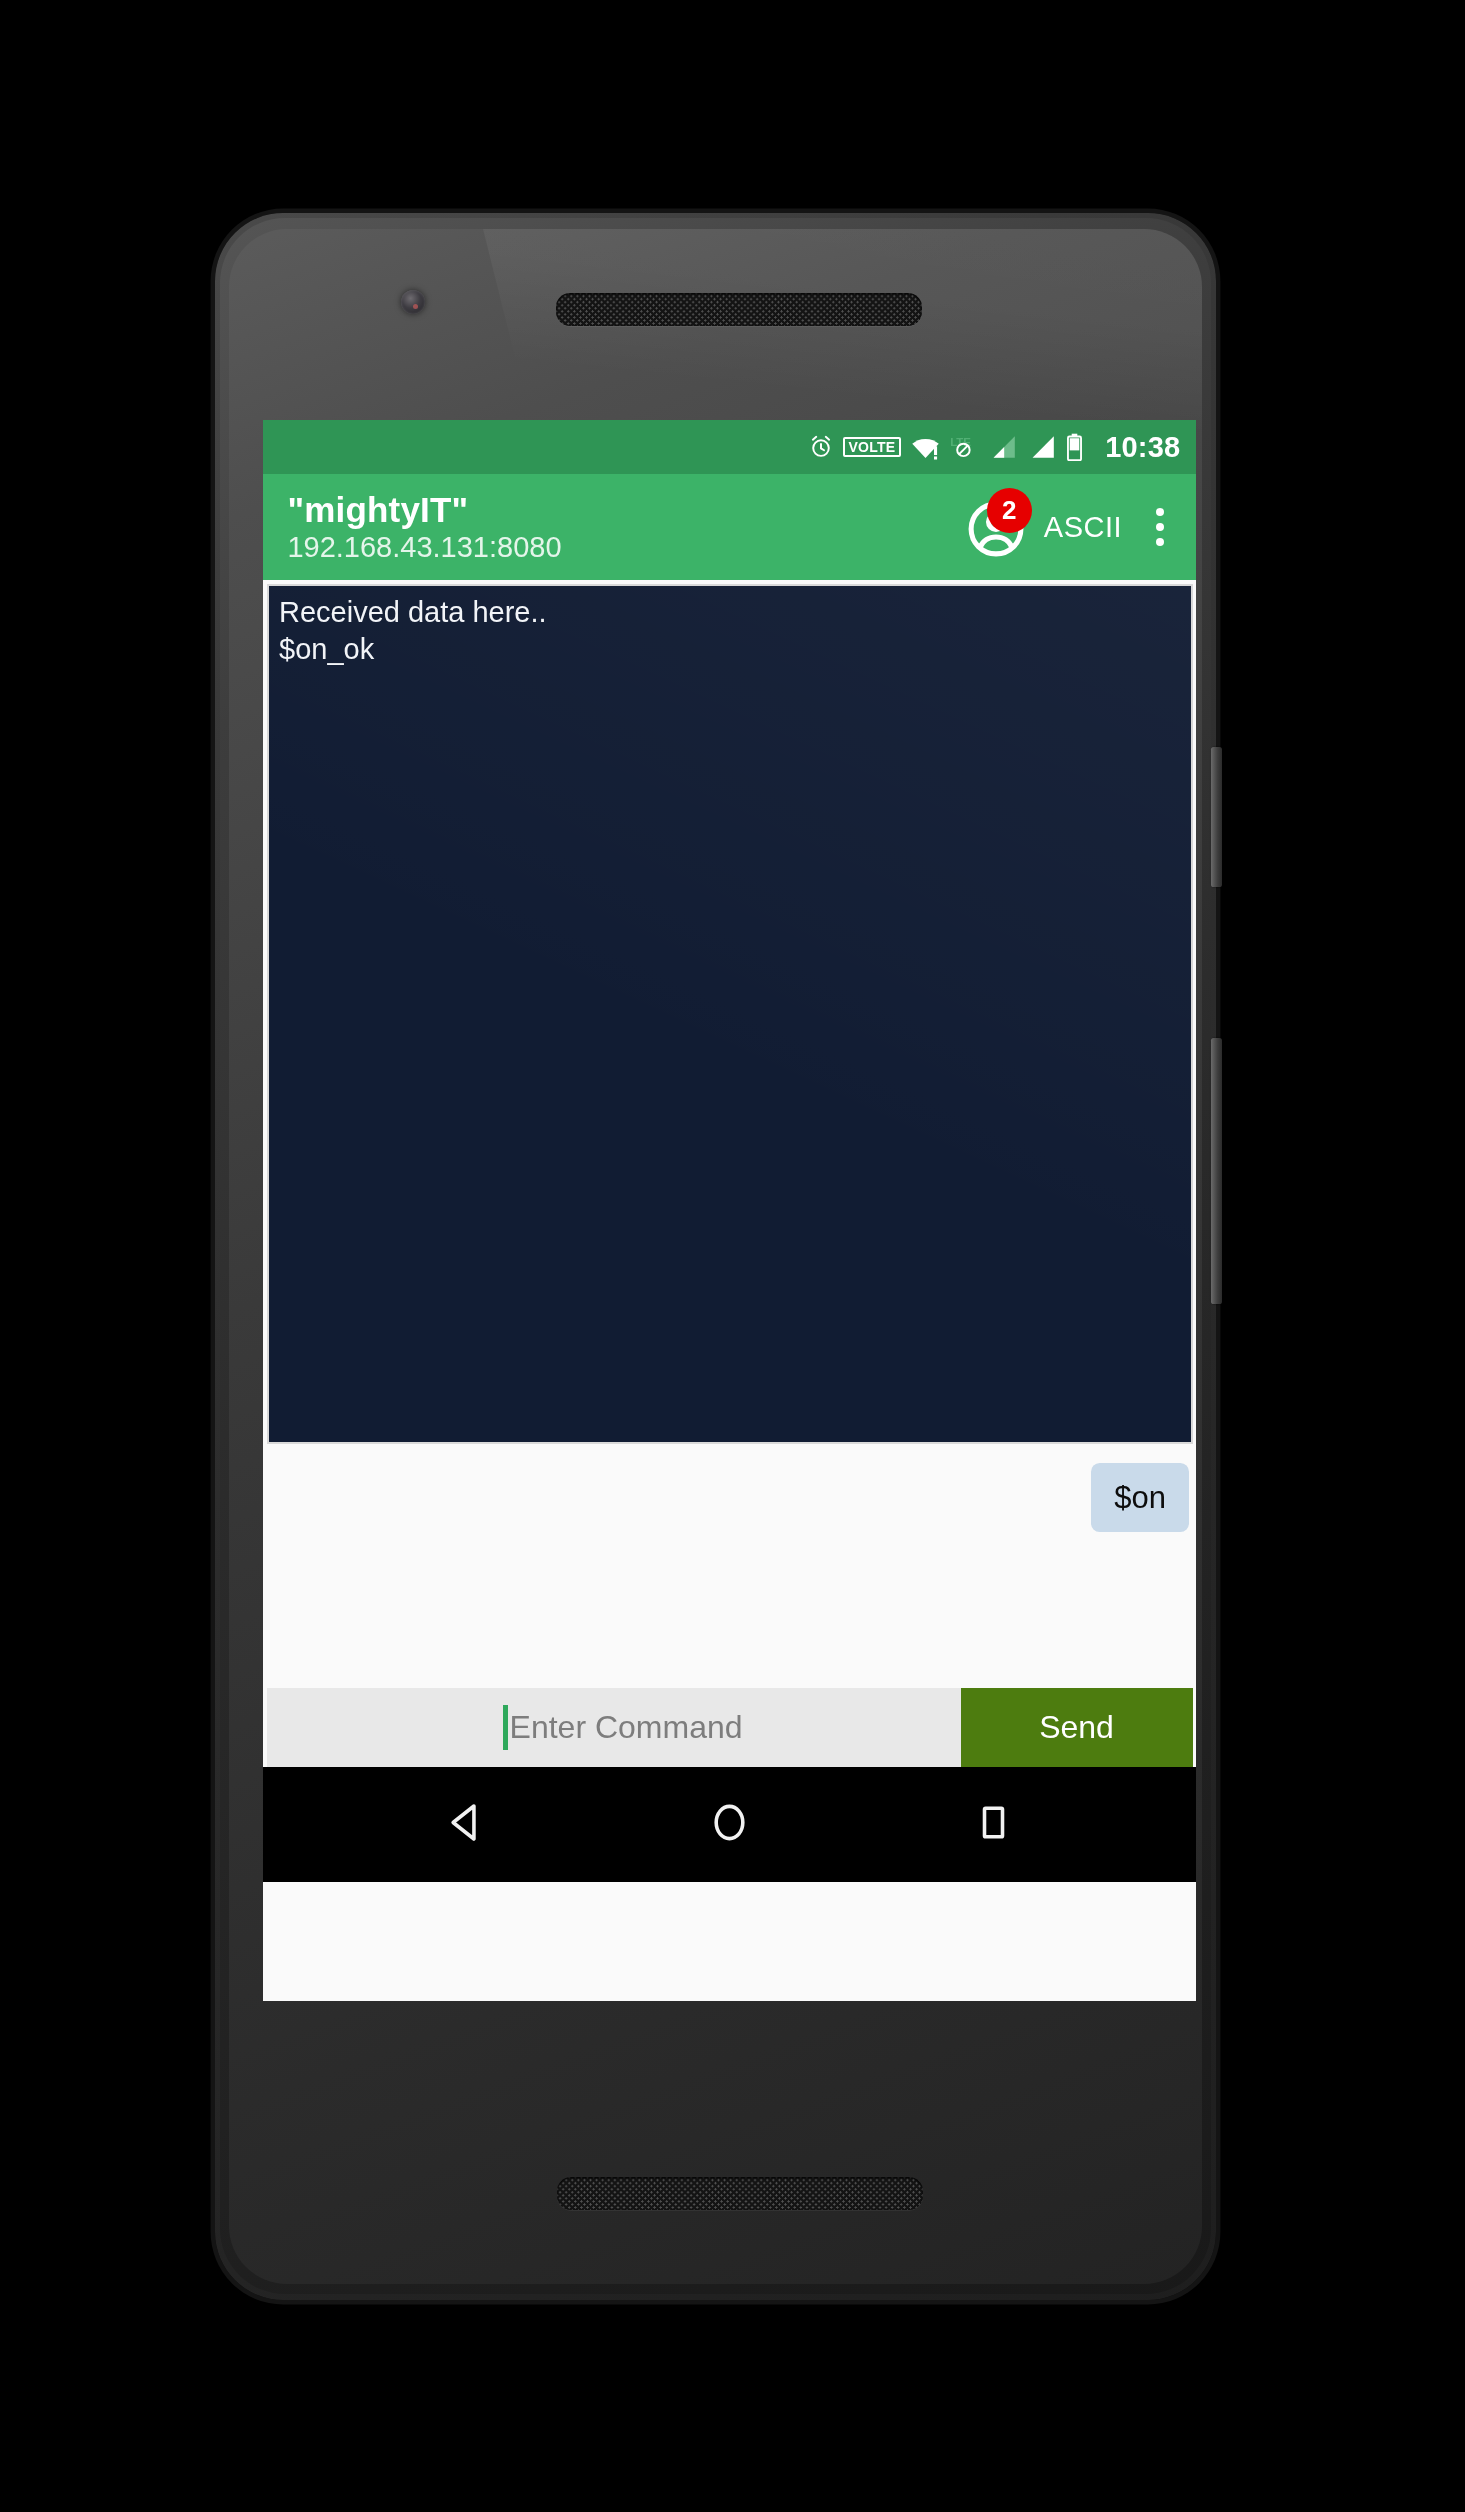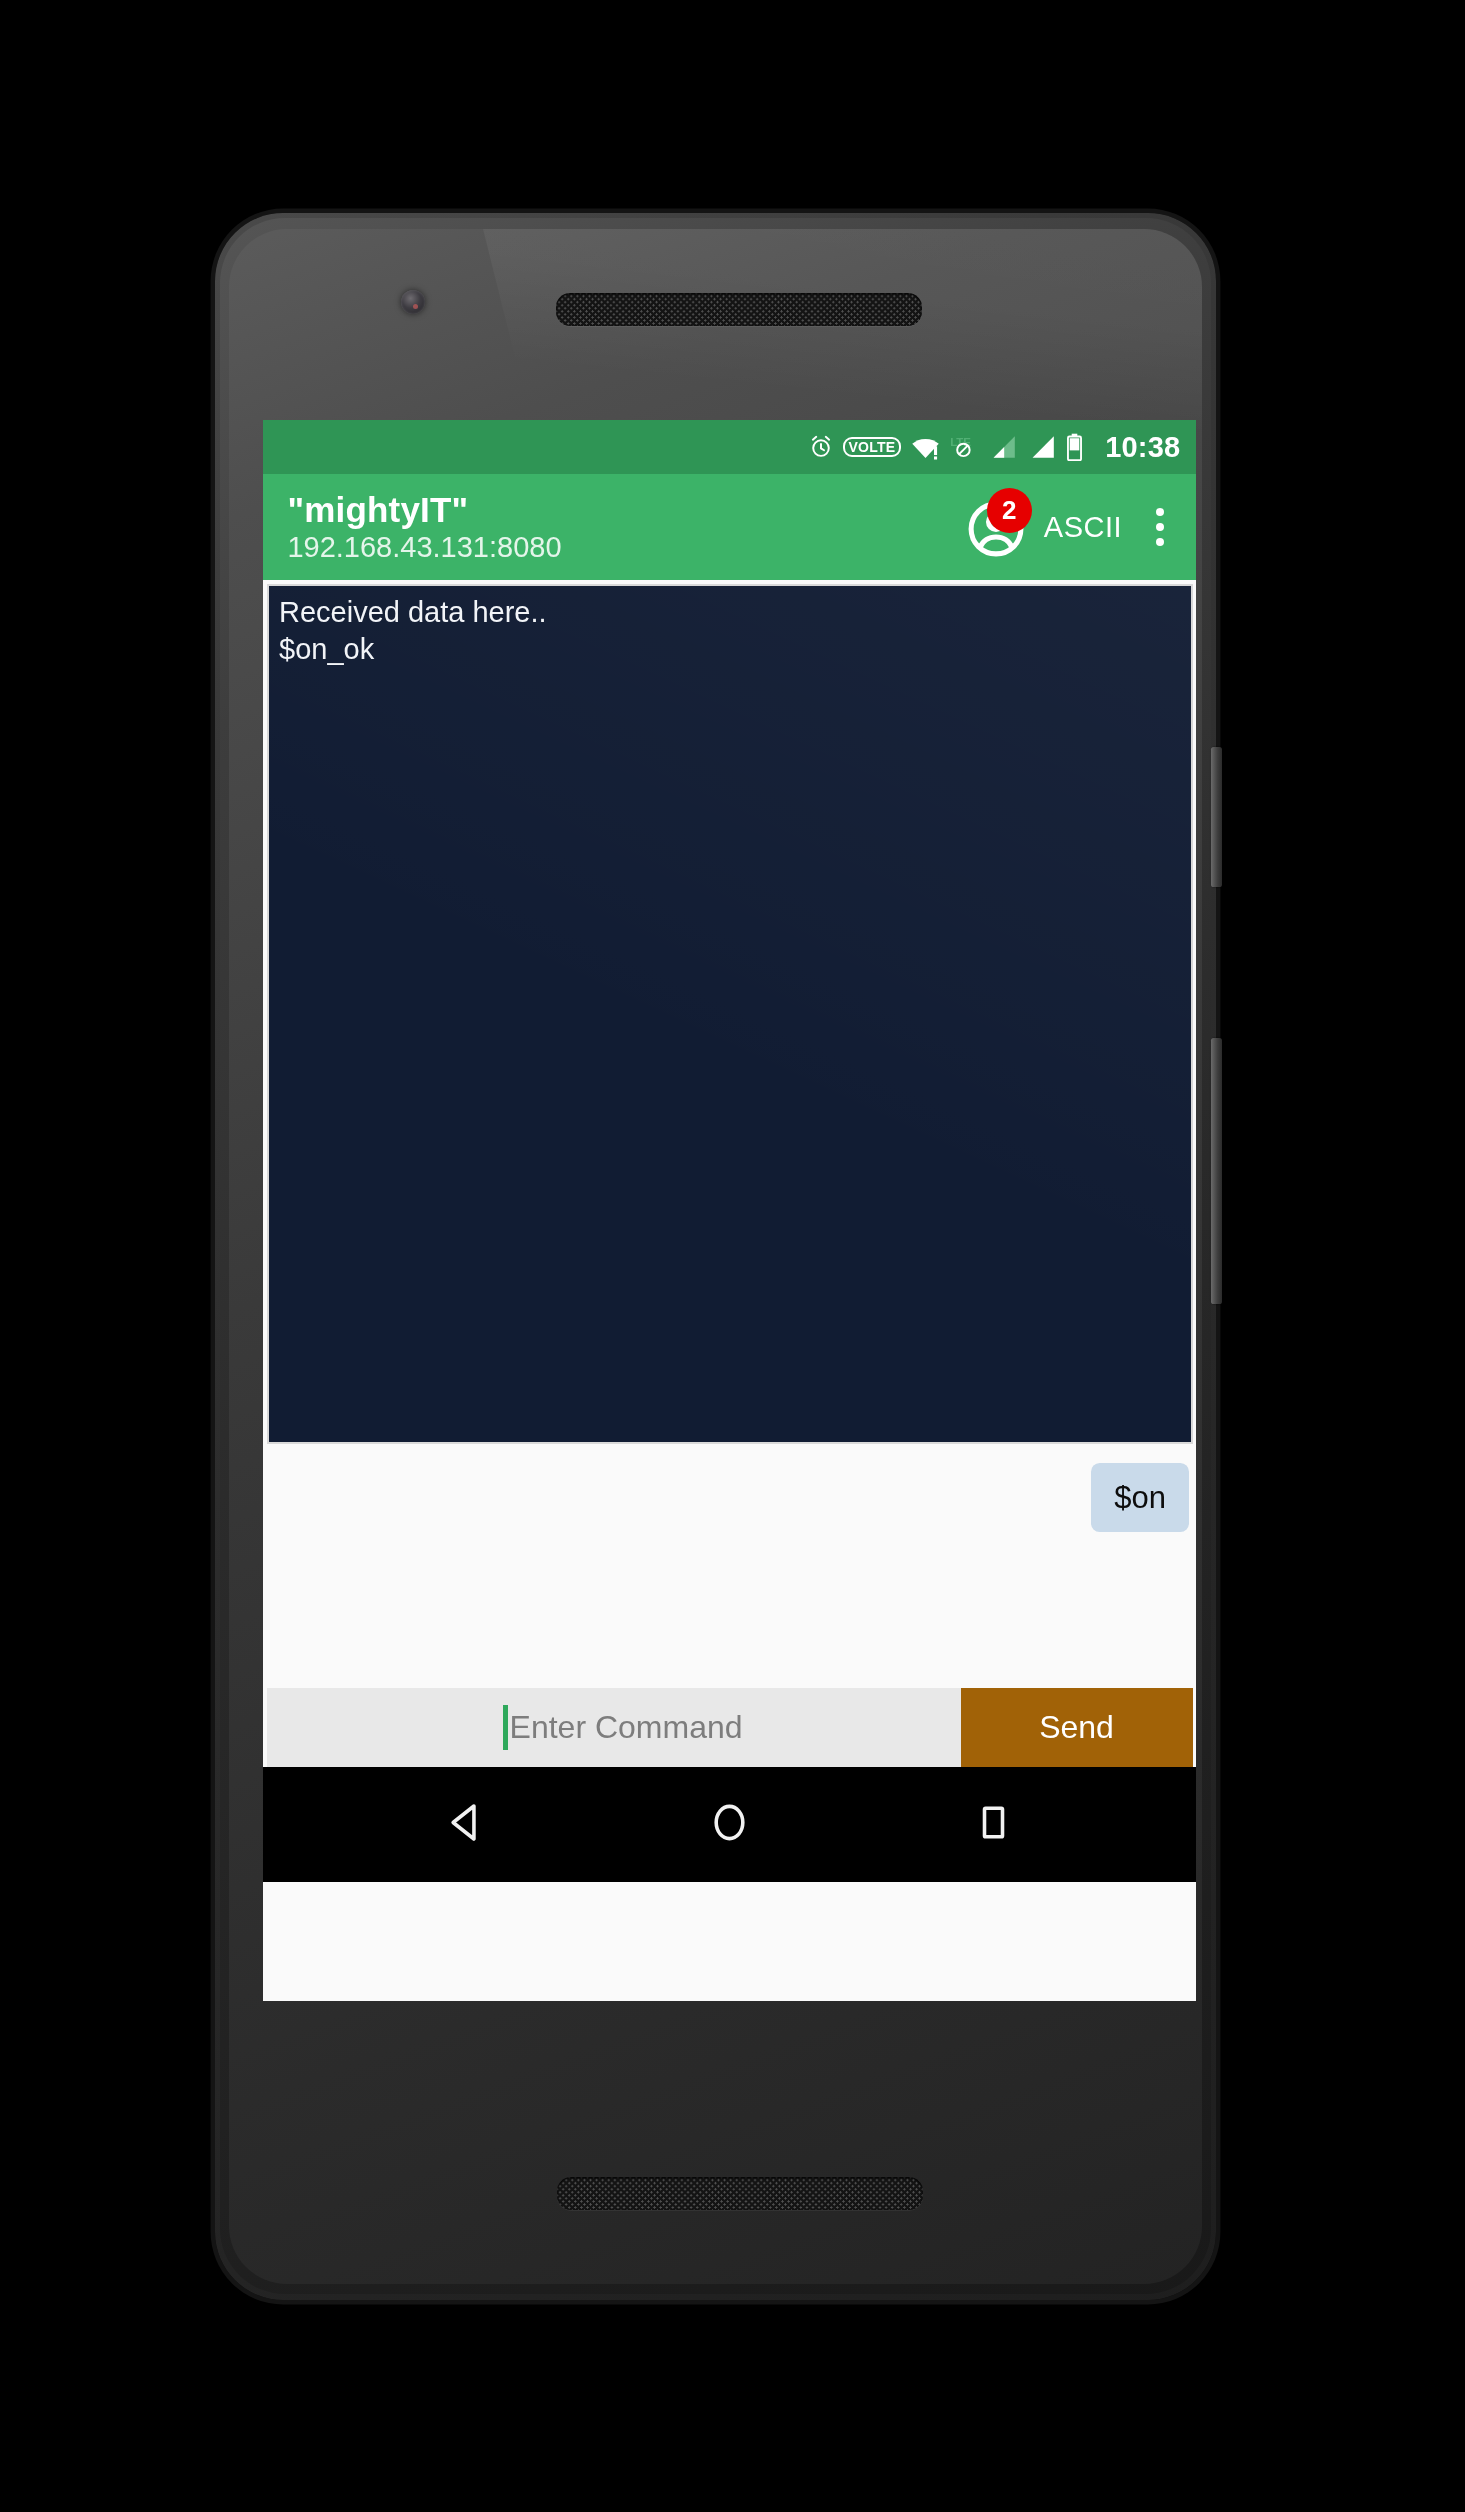--- a/index.html
+++ b/index.html
@@ -76,21 +76,21 @@
   
   #status-bar{
     height:54px; background:#2f9555; color:#fff;
     display:flex; align-items:center; justify-content:flex-end;
     padding:0 15.7px 0 8.7px; box-sizing:border-box; gap:8.7px;
   }
   .sb-icon{ display:flex; align-items:center; justify-content:center; }
   #alarm-icon svg,#wifi-icon svg,#lte-icon svg,
   #signal-one-icon svg,#signal-two-icon svg,#battery-icon svg{ display:block; }
   #volte-icon{
-    border:2.6px solid #fff; border-radius:9px; padding:0.9px 3.5px;
+    border:2.6px solid #fff; border-radius:2px; padding:0.9px 3.5px;
     font-size:14px; font-weight:700; line-height:1; letter-spacing:0.3px;
   }
   #status-clock{ font-size:29px; font-weight:600; letter-spacing:0.2px; margin-left:12px; }
 
   
   #app-bar{
     height:106px; background:#3cb368; display:flex; align-items:center;
     padding:0 17.4px 0 24.4px; box-sizing:border-box;
   }
   #app-bar-titles{ flex:1; min-width:0; }
@@ -135,21 +135,21 @@
 
   
   #input-row{ height:79px; display:flex; align-items:stretch; padding:0 3.5px; box-sizing:border-box; }
   #command-input-wrap{
     flex:1; background:#e8e8e8; position:relative; display:flex; align-items:center;
     padding-left:19px; box-sizing:border-box;justify-content:center;
   }
   #command-caret{ width:4.4px; height:45px; background:#2fa95c; flex:none; }
   #command-placeholder{ color:#7d7d7d; font-size:32px; line-height:1; margin-left:1.7px; }
   #send-button{
-    width:232px; background:#a16207; color:#fff; font-size:32px; font-weight:400;
+    width:232px; background:#4d7c0f; color:#fff; font-size:32px; font-weight:400;
     display:flex; align-items:center; justify-content:center; flex:none;
   }
 
   
   #quick-buttons{
     height:94px; display:flex; align-items:center; gap:7px;
     padding:5.2px 5.2px 8.7px 5.2px; box-sizing:border-box; background:#fafafa;
   }
   .quick-button{
     flex:1; height:100%; background:#2fa95c; color:#fff; border-radius:8.7px;

